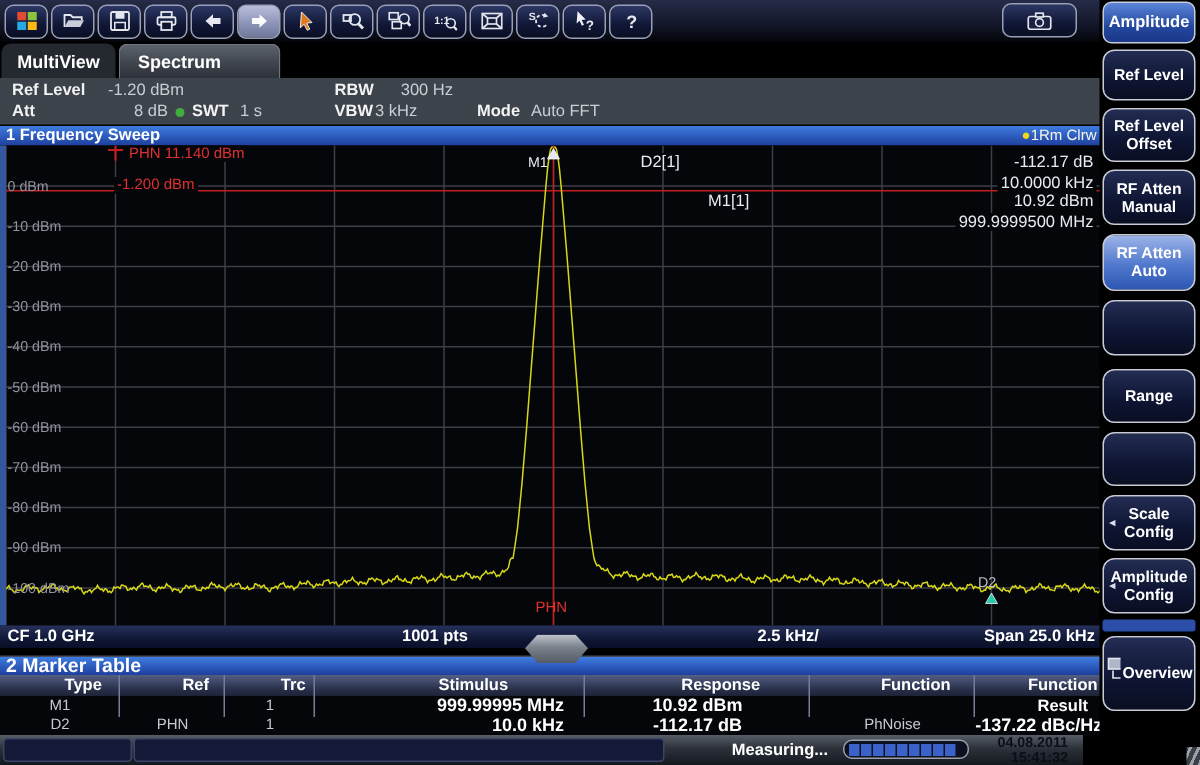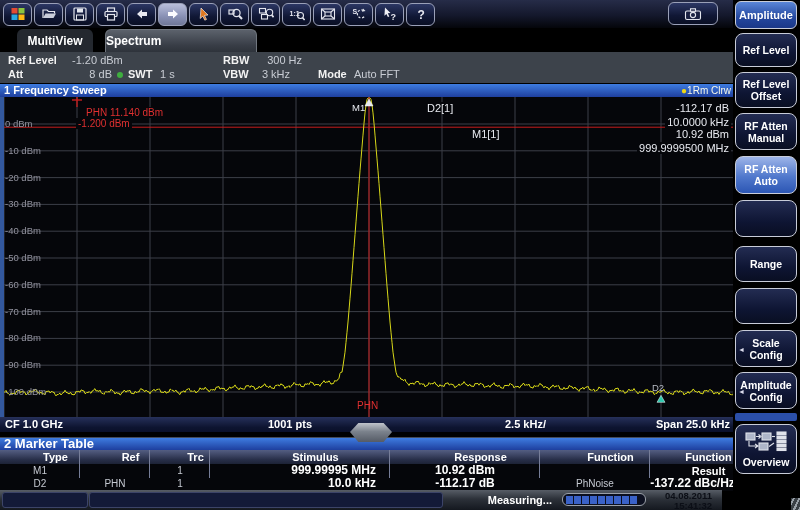--- a/index.html
+++ b/index.html
@@ -7,25 +7,25 @@
           font-family:"Liberation Sans",sans-serif;-webkit-font-smoothing:antialiased;}
   
   #toolbar{position:absolute;left:0;top:0;width:800px;height:28px;
            background:linear-gradient(180deg,#262c48 0%,#14182c 55%,#04050a 100%);display:flex;align-items:center;padding-left:3px;box-sizing:border-box;}
   .tbtn{width:29px;height:23px;margin-right:2px;border:1px solid #9aa0b8;border-radius:6px;
         background:linear-gradient(180deg,#2c3764,#101735 60%,#0a0f24);display:flex;align-items:center;justify-content:center;padding:0;cursor:pointer;}
   .tbtn.lit{background:linear-gradient(180deg,#b8bedb,#8890b4 60%,#707898);}
   .tbtn svg{display:block;}
   #camera-btn{position:absolute;left:668px;top:2px;width:50px;height:23px;margin:0;}
   
-  #tabbar{position:absolute;left:0;top:28px;width:735px;height:24px;background:#000;margin-left:16px;}
+  #tabbar{position:absolute;left:0;top:28px;width:735px;height:24px;background:#000;}
   .tab{position:absolute;top:1px;height:23px;color:#fff;font-weight:bold;font-size:12px;
        border-radius:6px 6px 0 0;display:flex;align-items:center;cursor:pointer;box-sizing:border-box;}
   #tab-multiview{left:1px;width:76px;background:#24282f;justify-content:center;}
-  #tab-spectrum{left:89px;width:152px;background:linear-gradient(180deg,#5c626c,#383d46 70%,#2e333b);border:1px solid #70767e;border-bottom:none;}
+  #tab-spectrum{left:79px;width:108px;background:linear-gradient(180deg,#5c626c,#383d46 70%,#2e333b);padding-left:12px;border:1px solid #70767e;border-bottom:none;}
   
   #settings{position:absolute;left:0;top:52px;width:735px;height:31px;background:#3d434b;font-size:11px;color:#fff;}
   #settings .lab{font-weight:bold;color:#f2f2f2;position:absolute;}
   #settings .val{color:#c9cdd4;position:absolute;}
   #settings .r1{top:2px;} #settings .r2{top:16px;}
   .led{position:absolute;width:6px;height:6px;border-radius:50%;background:#3fae3f;top:20px;left:117px;}
   
   #sweep{position:absolute;left:0;top:84px;width:735px;height:348px;background:#05060a;}
   #sweep-title{position:absolute;left:0;top:0;width:735px;height:13px;
      background:linear-gradient(180deg,#3e7ce0,#1e3f9e);color:#fff;font-size:11px;font-weight:bold;line-height:13px;}
@@ -69,21 +69,21 @@
      background:repeating-linear-gradient(115deg,#99a0a8 0 2px,#3a4046 2px 5px);}
   
   #sidebar{position:absolute;left:733px;top:0;width:67px;height:498px;background:#000;}
   .skey{position:absolute;left:2px;width:62px;border:1px solid #c8ccd8;border-radius:8px;
         background:linear-gradient(180deg,#232c52,#0e1533 60%,#090e22);color:#fff;font-weight:bold;font-size:10.5px;
         display:flex;align-items:center;justify-content:center;text-align:center;cursor:pointer;box-sizing:border-box;padding:1px;}
   .skey.active{background:linear-gradient(180deg,#9db4e8,#5078cc 55%,#2c56b4);}
   .skey.header{background:linear-gradient(180deg,#5a86d8,#24479e 60%,#1a3788);font-size:11px;border-radius:6px;}
   .skey .arr{position:absolute;left:2px;top:50%;transform:translateY(-50%);font-size:7px;color:#dde;}
   #sb-strip{position:absolute;left:2px;top:413px;width:62px;height:8px;background:#2b4fa8;border-radius:2px;}
-  #overview-btn{flex-direction:column;gap:1px;}
+  #overview-btn{gap:1px;}
 </style>
 </head>
 <body>
 
 <div id="screen">
 
   <div id="toolbar">
     <button class="tbtn">
         <svg width="16" height="16">
           <rect x="1.5" y="2" width="6" height="5.5" fill="#e14b32"></rect>
@@ -196,21 +196,21 @@
     <span class="lab r1" style="left:8px">Ref Level</span>
     <span class="val r1" style="left:72px">-1.20 dBm</span>
     <span class="lab r1" style="left:223px">RBW</span>
     <span class="val r1" style="left:250px;width:52px;text-align:right">300 Hz</span>
     <span class="lab r2" style="left:8px">Att</span>
     <span class="val r2" style="left:60px;width:52px;text-align:right">8 dB</span>
     <span class="led"></span>
     <span class="lab r2" style="left:128px">SWT</span>
     <span class="val r2" style="left:160px">1 s</span>
     <span class="lab r2" style="left:223px">VBW</span>
-    <span class="val r2" style="left:250px;width:52px;text-align:center">3 kHz</span>
+    <span class="val r2" style="left:250px;width:52px;text-align:left">3 kHz</span>
     <span class="lab r2" style="left:318px">Mode</span>
     <span class="val r2" style="left:354px">Auto FFT</span>
   </div>
 
   <div id="sweep">
     <div id="sweep-title">
       <span class="t">1 Frequency Sweep</span>
       <span id="trace-tag"><span class="dot">●</span><span>1Rm Clrw</span></span>
     </div>
     <div id="plot">
@@ -251,21 +251,21 @@
           <text x="5" y="83.6" fill="#92929e" font-size="9.5" font-family="Liberation Sans,sans-serif">-20 dBm</text>
           <text x="5" y="110.4" fill="#92929e" font-size="9.5" font-family="Liberation Sans,sans-serif">-30 dBm</text>
           <text x="5" y="137.2" fill="#92929e" font-size="9.5" font-family="Liberation Sans,sans-serif">-40 dBm</text>
           <text x="5" y="164" fill="#92929e" font-size="9.5" font-family="Liberation Sans,sans-serif">-50 dBm</text>
           <text x="5" y="190.8" fill="#92929e" font-size="9.5" font-family="Liberation Sans,sans-serif">-60 dBm</text>
           <text x="5" y="217.6" fill="#92929e" font-size="9.5" font-family="Liberation Sans,sans-serif">-70 dBm</text>
           <text x="5" y="244.4" fill="#92929e" font-size="9.5" font-family="Liberation Sans,sans-serif">-80 dBm</text>
           <text x="5" y="271.2" fill="#92929e" font-size="9.5" font-family="Liberation Sans,sans-serif">-90 dBm</text>
           <text x="5" y="298" fill="#92929e" font-size="9.5" font-family="Liberation Sans,sans-serif">-100 dBm</text>
         </svg>
-      <div class="ovl red blackbg" id="phn-top" style="left:84px;top:10px">PHN 11.140 dBm</div>
+      <div class="ovl red blackbg" id="phn-top" style="left:84px;top:0px">PHN 11.140 dBm</div>
       <div class="ovl red blackbg" id="ref-line-label" style="left: 76px; top: 21.216px;">-1.200 dBm</div>
       <div class="ovl ro-name" style="left:425px;top:5px">D2[1]</div>
       <div class="ovl ro-val" style="right:4px;top:5px">-112.17 dB</div>
       <div class="ovl ro-val" style="right:4px;top:19px">10.0000 kHz</div>
       <div class="ovl ro-name" style="left:470px;top:31px">M1[1]</div>
       <div class="ovl ro-val" style="right:4px;top:31px">10.92 dBm</div>
       <div class="ovl ro-val" style="right:4px;top:45px">999.9999500 MHz</div>
       <div class="ovl red" id="phn-bottom" style="left: 357px; top: 303px;">PHN</div>
     </div>
     <div id="focus-strip"></div>

